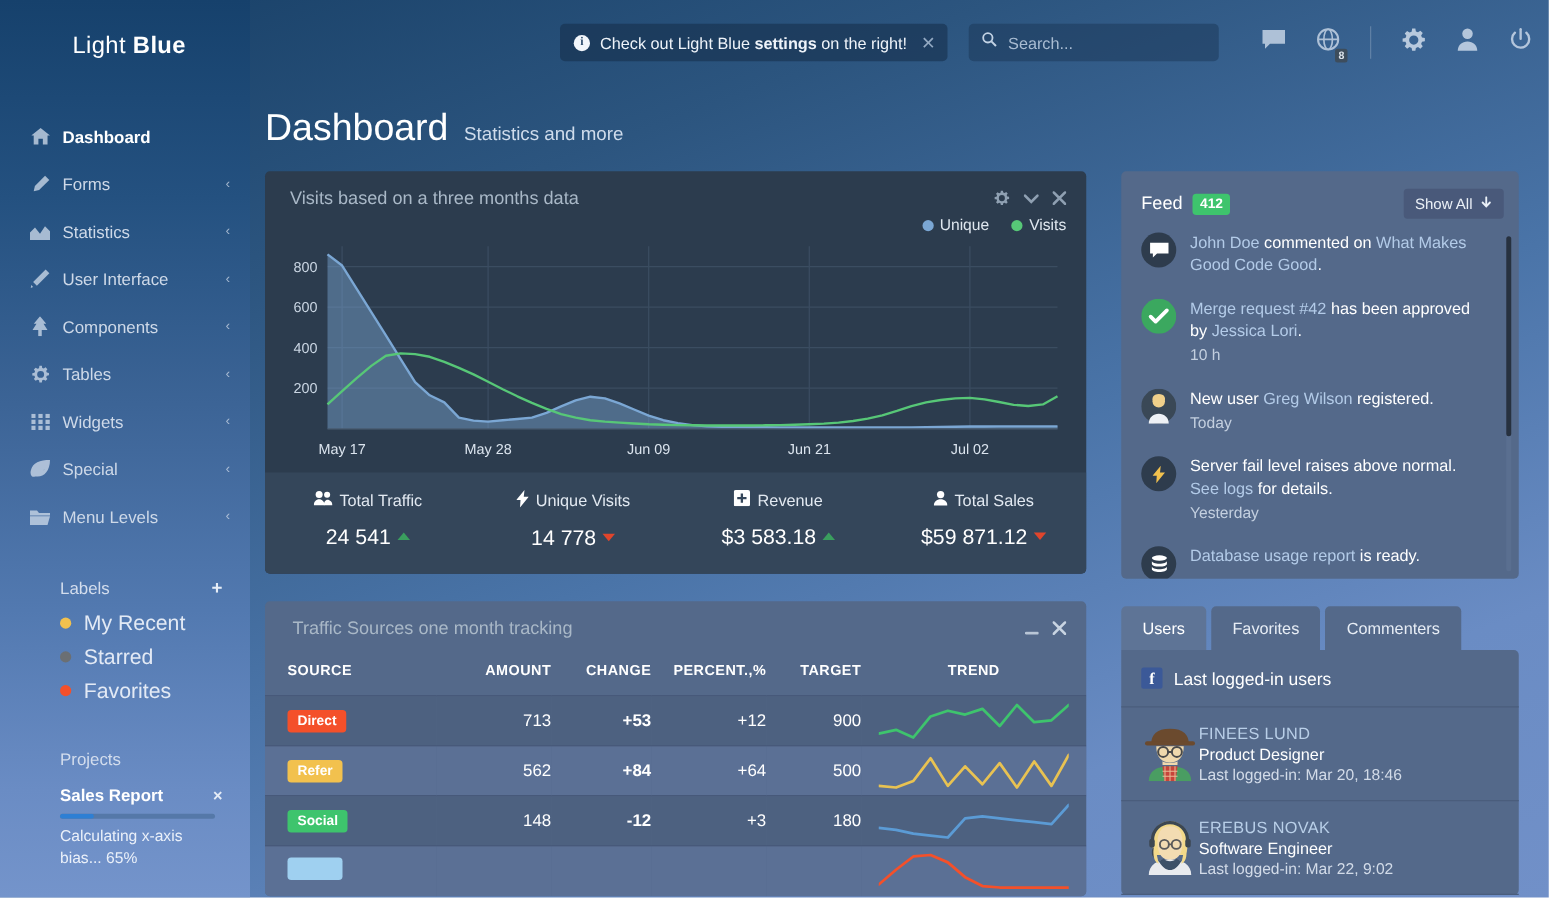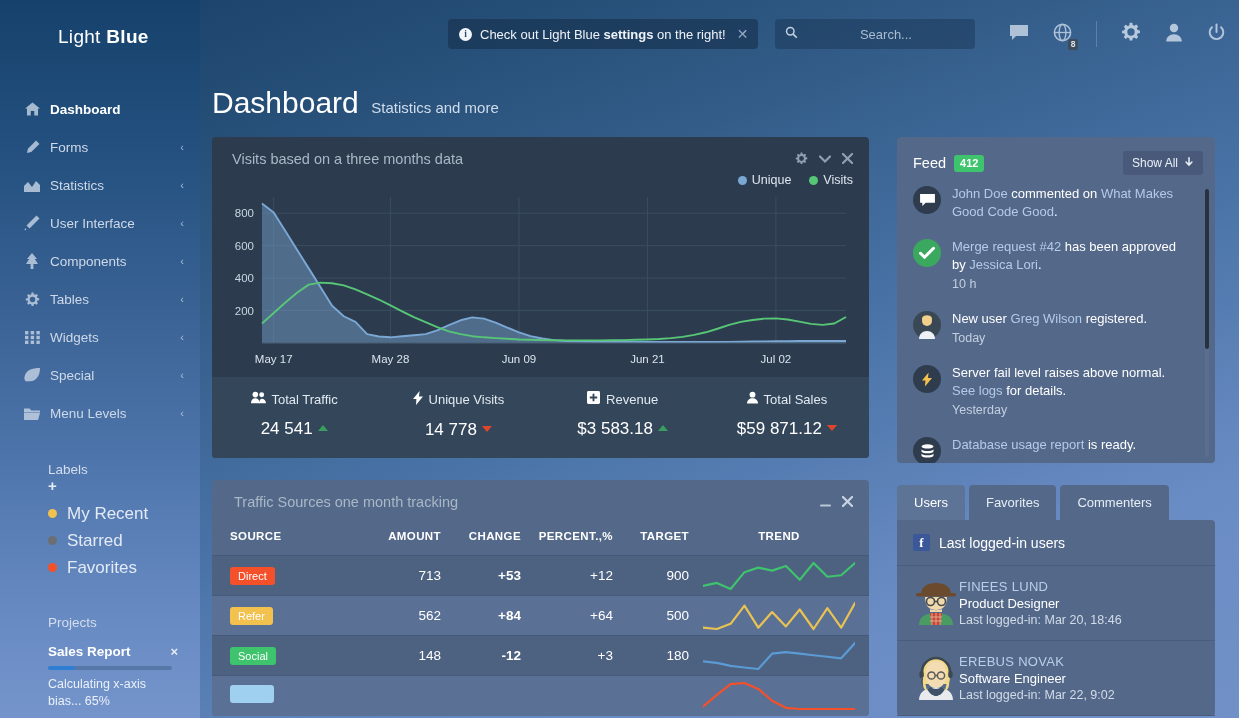--- a/index.html
+++ b/index.html
@@ -37,22 +37,22 @@
     width: 20px; margin-left: -26px; margin-right: 8px;
     display: inline-flex; align-items: center; justify-content: center;
     opacity: .78;
   }
   .nav-icon svg { display: block; }
   .nav-label { flex: 1; }
   .nav-caret { font-size: 11px; opacity: .75; line-height: 1; }
 
   .side-section {
     margin-top: 30px; padding: 0 22px 0 48px;
-    display: flex; justify-content: space-between;
-    color: #d3dded; font-size: 13.5px; flex-direction: column;
+    display: flex; align-items: center; justify-content: space-between;
+    color: #d3dded; font-size: 13.5px;
   }
   .side-section .plus { font-size: 15px; font-weight: bold; color: #e6edf7; cursor: pointer; }
   .label-item {
     display: flex; align-items: center; gap: 10px;
     padding: 4px 0 4px 48px; color: #e3eaf5; font-size: 17px; cursor: pointer;
     height: 27px;
   }
   .dot { width: 9px; height: 9px; border-radius: 50%; display: inline-block; flex: 0 0 auto; }
 
   .project-block { padding: 0 22px 0 48px; margin-top: 8px; }
@@ -91,21 +91,20 @@
 
   .search-box {
     margin-left: 17px; width: 200px; height: 30px;
     background: rgba(26,54,85,.5); border-radius: 4px;
     display: flex; align-items: center; gap: 8px; padding: 0 10px;
   }
   .search-box input {
     background: transparent; border: none; outline: none;
     color: #0f766e; font-size: 13px; width: 100%;
     font-family: "Liberation Sans", sans-serif;
-    text-align: center;
   }
   .search-box input::placeholder { color: #a9bcd2; }
 
   .top-icons { display: flex; align-items: center; margin-left: 34px; gap: 24px; }
   .top-icon { cursor: pointer; opacity: .82; position: relative; display: block; }
   .badge-sm {
     position: absolute; right: -6px; bottom: -4px;
     background: #3f4952; color: #fff; font-size: 8.5px; font-weight: bold;
     border-radius: 2px; padding: 1px 3px; line-height: 9px;
   }
@@ -158,21 +157,21 @@
     padding: 14px 0 13px 0; text-align: right;
   }
   .tbl th.left { text-align: left; padding-left: 18px; }
   .tbl th.center { text-align: center; }
   .tbl td { padding: 0; height: 40px; text-align: right; color: #fff; font-size: 13.5px; }
   .tbl td.left { text-align: left; padding-left: 18px; }
   .tbl tbody tr { border-top: 1px solid #47597a; }
   .tbl tbody tr:nth-child(odd) { background: #4d6180; }
   .tbl tbody tr:nth-child(even) { background: #5b7095; }
   .tag {
-    display: inline-block; color: #fff; font-size: 11px; font-weight: 400;
+    display: inline-block; color: #fff; font-size: 11px; font-weight: 700;
     padding: 3px 8px; border-radius: 3px; line-height: 12px; text-align: center;
   }
   .chg-pos { color: #3ec46d; font-weight: 700; }
   .chg-neu { color: #ffffff; font-weight: 700; }
   .chg-neg { color: #f4553c; font-weight: 700; }
   .col-amount { width: 92px; }
   .col-change { width: 80px; }
   .col-percent { width: 92px; }
   .col-target { width: 76px; }
   .col-trend { width: 180px; text-align: center; }

